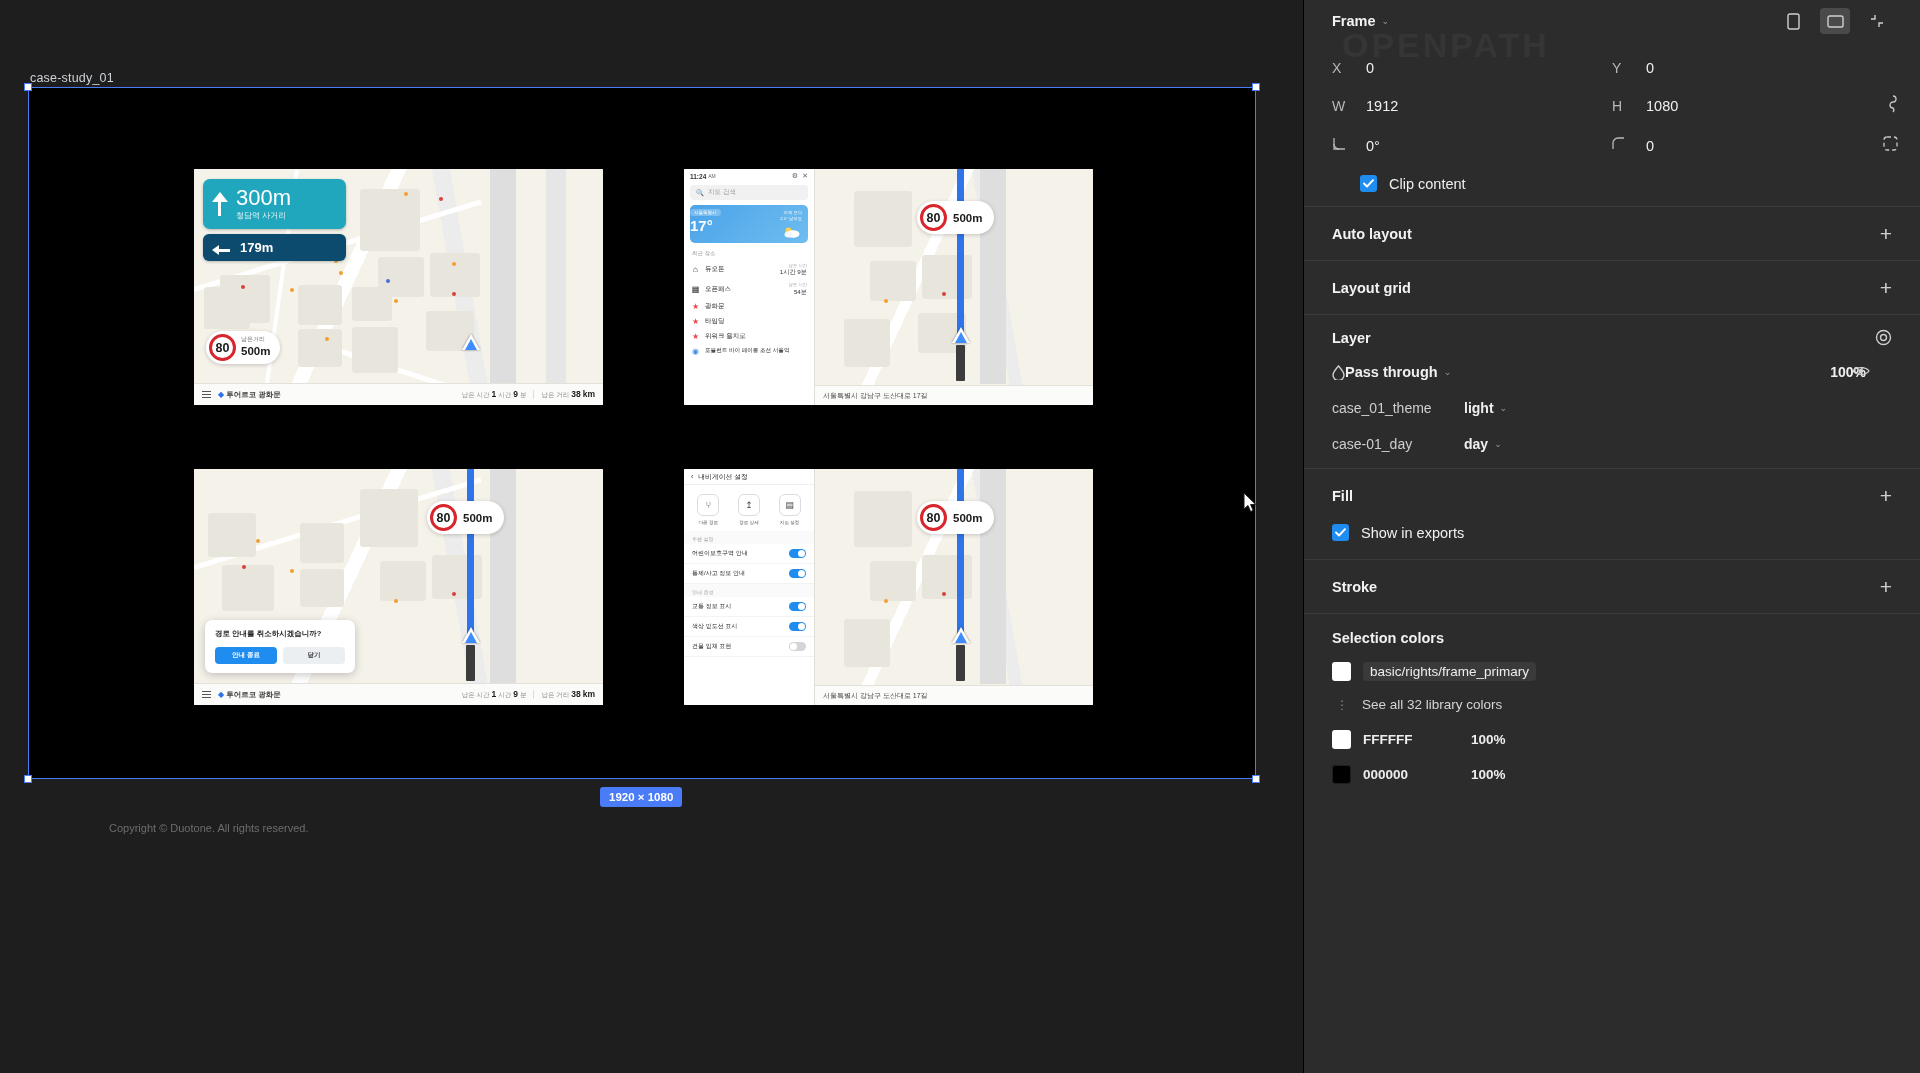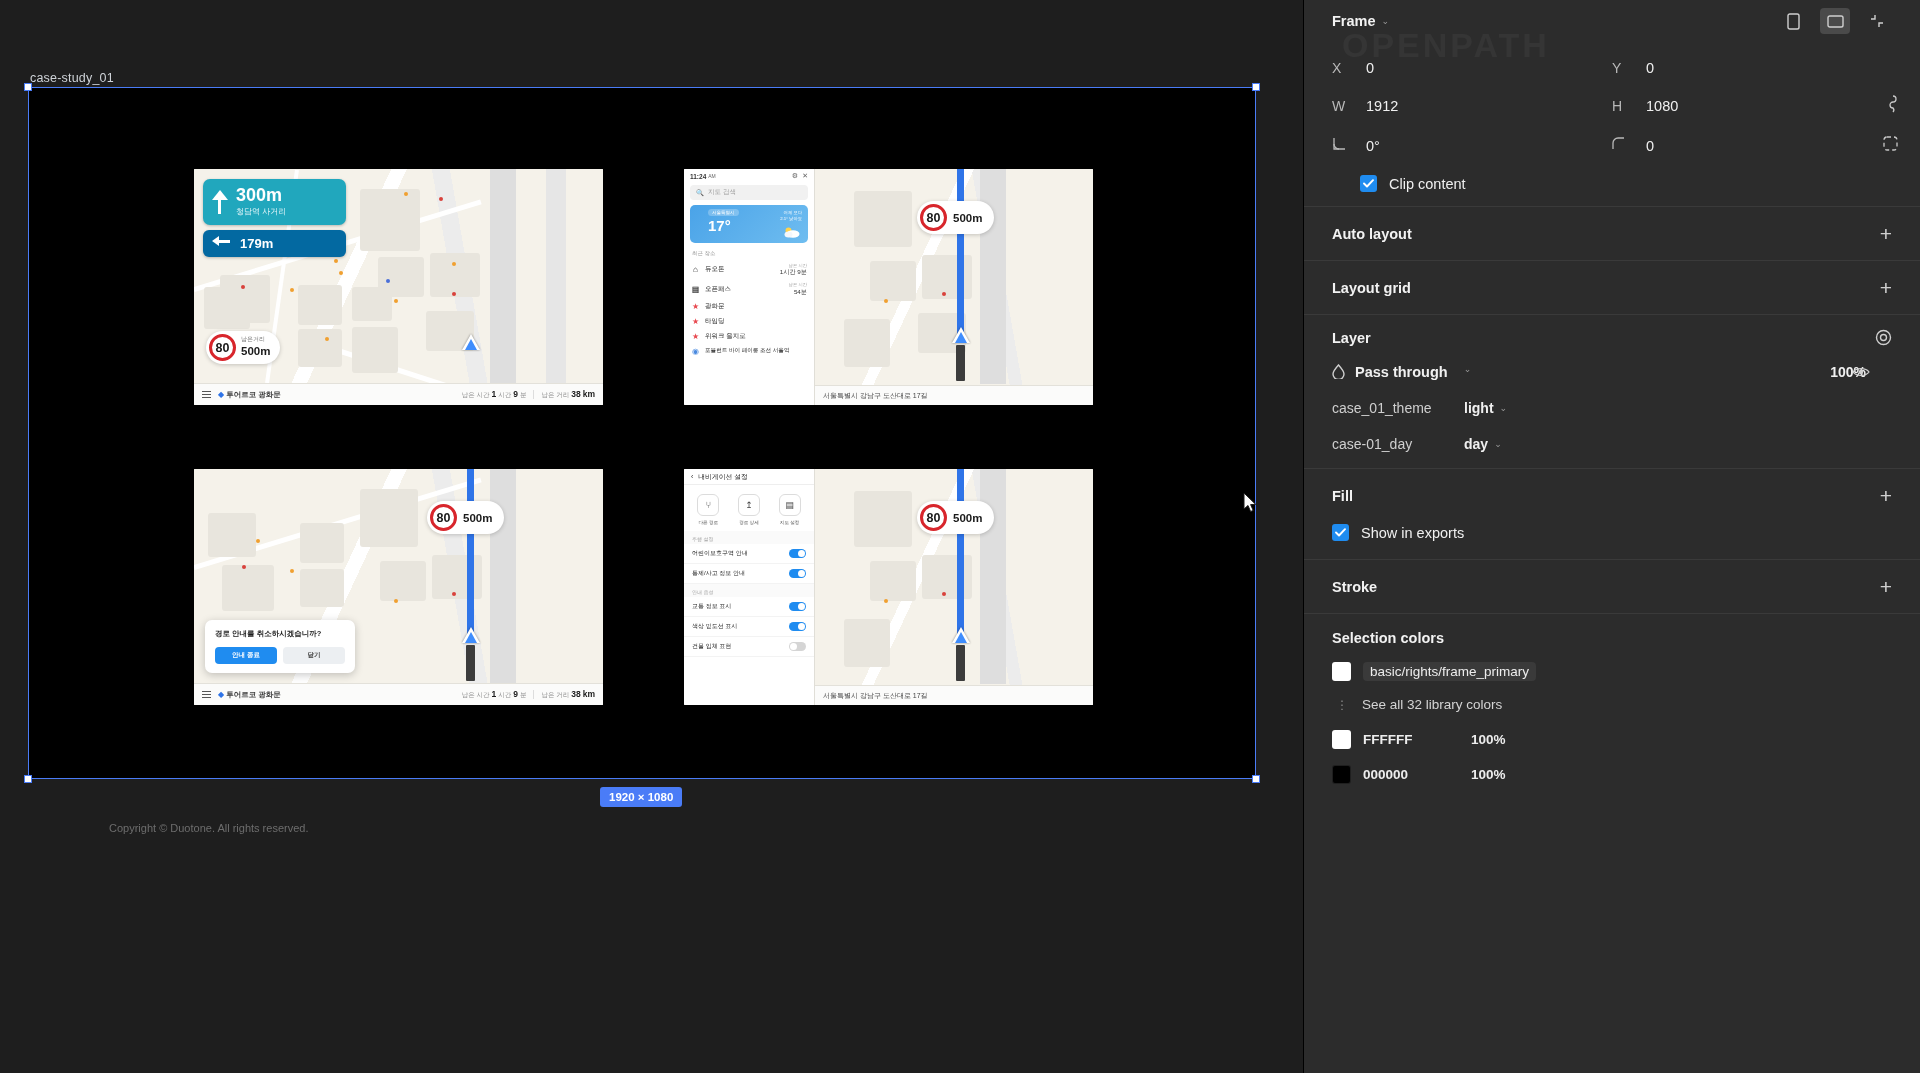--- a/index.html
+++ b/index.html
@@ -127,27 +127,27 @@
     content: ""; position: absolute; left: 6px; top: 5px;
     width: 3px; height: 19px; background: #fff;
   }
   .nav-arrow-up::after {
     content: ""; position: absolute; left: 0px; top: 0px;
     width: 0; height: 0;
     border-left: 8px solid transparent;
     border-right: 8px solid transparent;
     border-bottom: 10px solid #fff;
   }
-  .nav-dist { color: #fff; font-size: 18px; font-weight: 700; line-height: 1.05; }
+  .nav-dist { color: #fff; font-size: 22px; font-weight: 400; line-height: 1.05; }
   .nav-sub { color: #e8f7fa; font-size: 8px; margin-top: 1px; }
   .navcard-sub {
     margin-top: 5px;
-    background: #0369a1; border-radius: 6px;
+    background: #0c4a6e; border-radius: 6px;
     padding: 6px 9px;
-    display: flex; align-items: flex-start; gap: 10px;
+    display: flex; align-items: flex-end; gap: 10px;
     box-shadow: 0 1px 3px rgba(0,0,0,.25);
   }
   .nav-arrow-left { width: 18px; height: 10px; position: relative; flex: none; }
   .nav-arrow-left::before {
     content: ""; position: absolute; right: 0; top: 4px;
     width: 15px; height: 2.5px; background: #fff;
   }
   .nav-arrow-left::after {
     content: ""; position: absolute; left: 0; top: 0;
     width: 0; height: 0;
@@ -220,21 +220,21 @@
   .ph-status-right { margin-left: auto; display: flex; align-items: center; gap: 4px; font-size: 7px; color: #666; }
   .ph-search {
     margin: 2px 6px 0 6px; height: 15px;
     background: #f1f1f1; border-radius: 4px;
     display: flex; align-items: center; gap: 4px;
     padding: 0 6px; font-size: 6.5px; color: #9a9a9a;
   }
   .ph-weather {
     margin: 5px 6px 0 6px; height: 38px; border-radius: 5px;
     background: linear-gradient(135deg, #4aa3e8 0%, #6fbdf0 100%);
-    padding: 4px 18px; color: #fff; position: relative;
+    padding: 4px 0; color: #fff; position: relative;
   }
   .wx-top { display: flex; align-items: center; gap: 3px; font-size: 4.5px; }
   .wx-chip { background: rgba(255,255,255,.25); border-radius: 6px; padding: 1px 4px; }
   .wx-temp { font-size: 15px; font-weight: 700; line-height: 1.1; margin-top: 2px; }
   .wx-right { position: absolute; right: 6px; top: 5px; text-align: right; font-size: 4.3px; line-height: 1.5; }
   .wx-sun {
     position: absolute; right: 6px; bottom: 4px;
     width: 20px; height: 13px;
   }
   .ph-sec-title {
@@ -346,21 +346,21 @@
     display: flex; align-items: center;
     padding: 16px 28px; border-bottom: 1px solid #3a3a3a;
   }
   .p-title { font-size: 14.5px; font-weight: 600; color: #f2f2f2; }
   .p-plus { margin-left: auto; font-size: 21px; color: #cfcfcf; line-height: 1; font-weight: 300; }
   .p-target { margin-left: auto; color: #cfcfcf; display: flex; }
 
   .layer-block { padding: 14px 28px 16px 28px; border-bottom: 1px solid #3a3a3a; }
   .layer-title { font-size: 14.5px; font-weight: 700; color: #f2f2f2; }
   .layer-line {
-    display: flex; align-items: flex-start; gap: 10px; margin-top: 18px;
+    display: flex; align-items: center; gap: 0; margin-top: 18px;
   }
   .blend-ic { color: #cfcfcf; display: flex; }
   .blend-name { font-size: 14.5px; color: #f0f0f0; font-weight: 600; }
   .opacity { margin-left: auto; font-size: 14px; color: #f0f0f0; font-weight: 600; margin-right: 26px; }
   .eye { position: absolute; right: 22px; color: #d0d0d0; }
   .prop-line {
     display: flex; align-items: center; margin-top: 20px;
   }
   .prop-key { font-size: 14px; color: #cfcfcf; width: 132px; flex: none; }
   .prop-val { font-size: 14px; color: #f0f0f0; font-weight: 600; }

